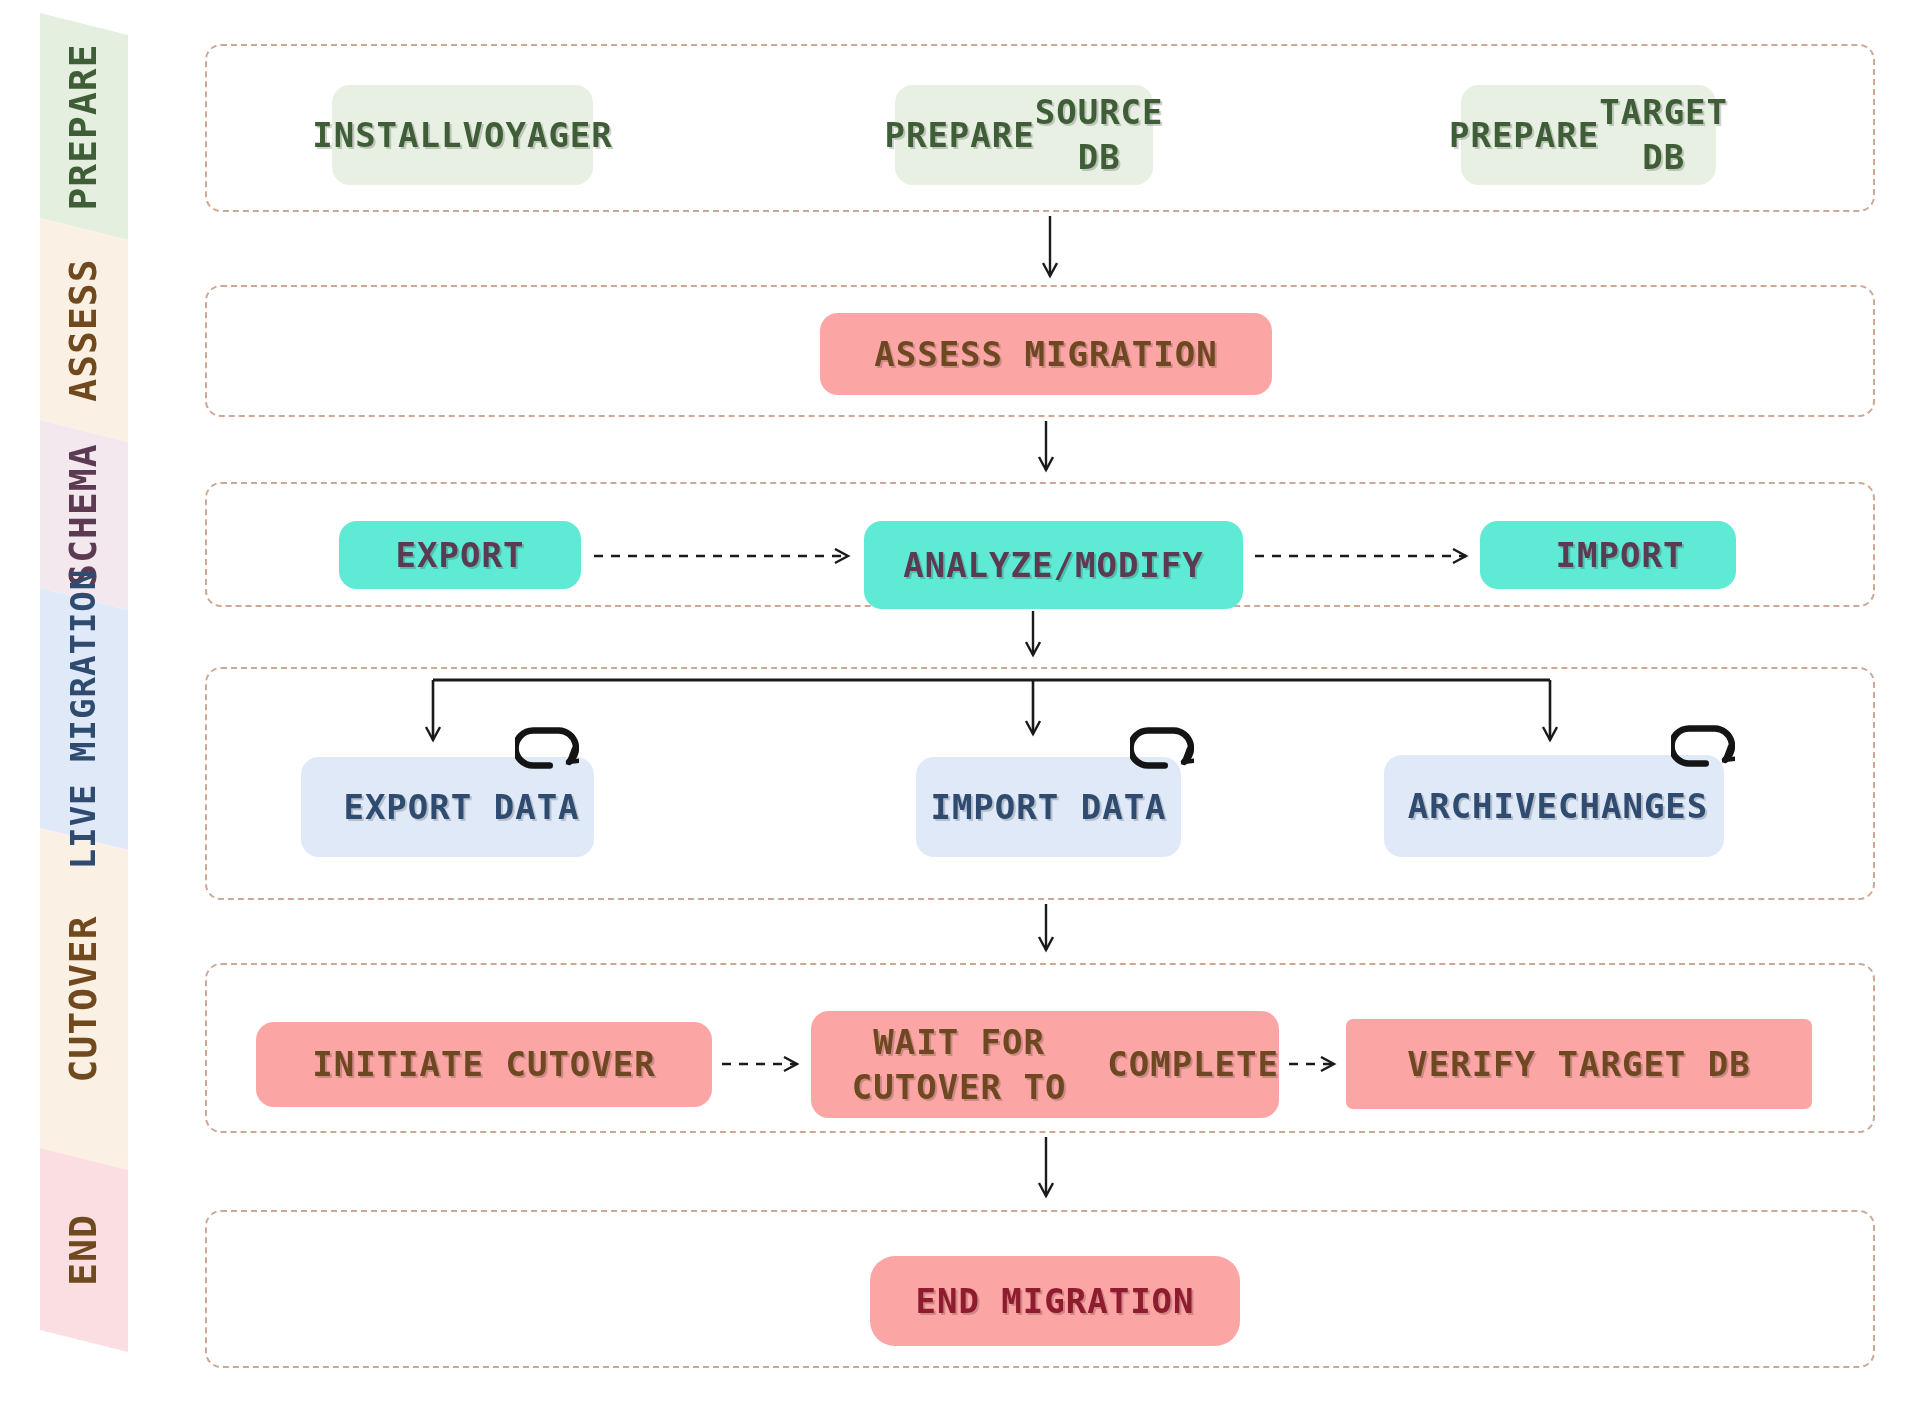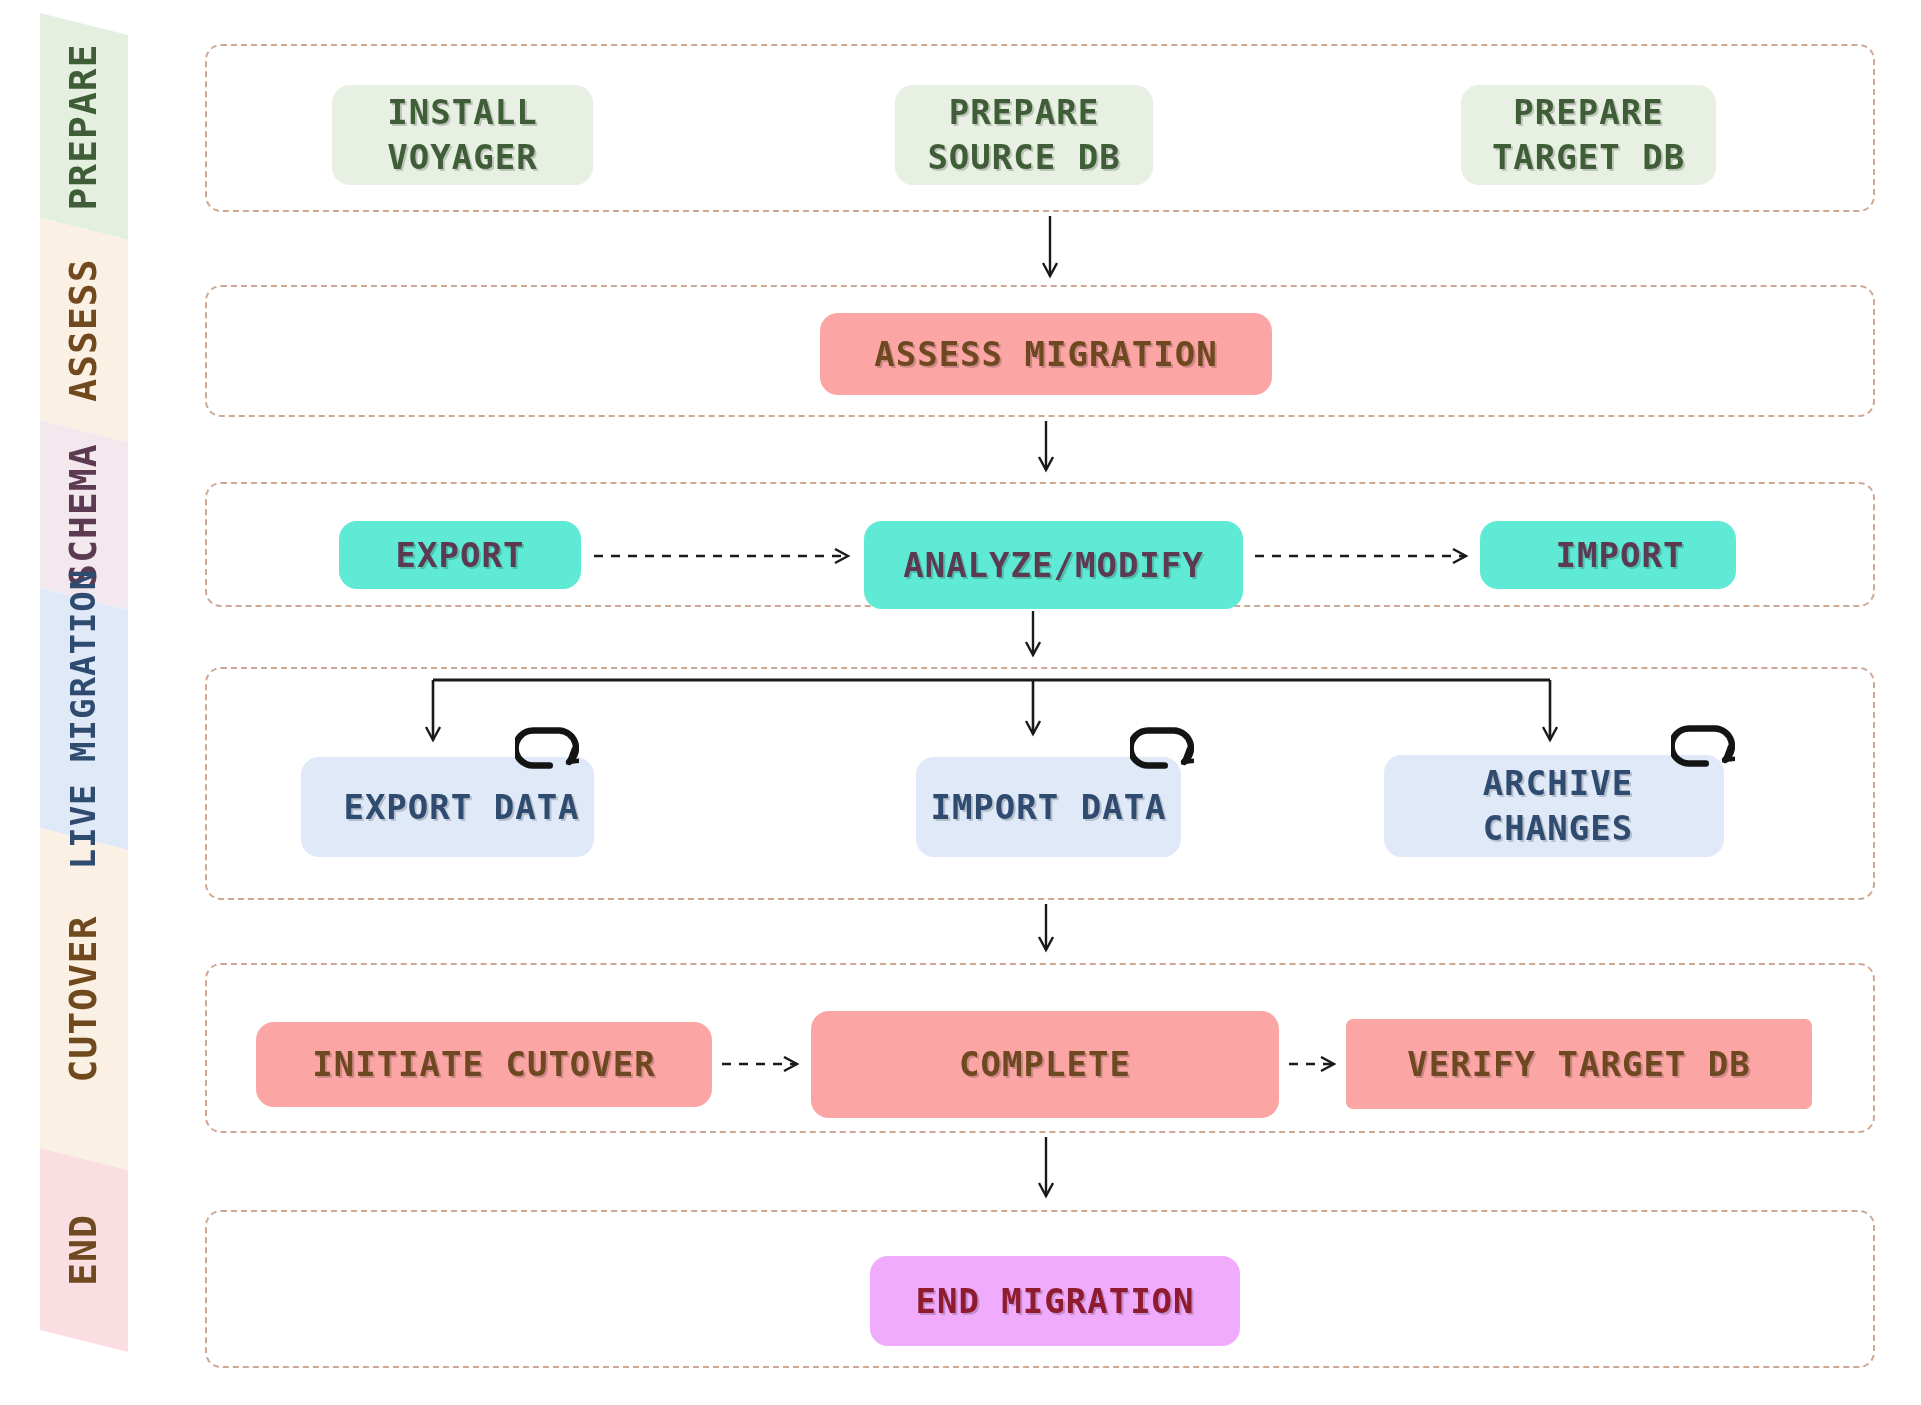--- a/index.html
+++ b/index.html
@@ -31,30 +31,30 @@
   .row{position:absolute;left:205px;width:1670px;border:2px dashed #cfa893;
        border-radius:16px;box-sizing:border-box;background:transparent;}
   #row-prepare {top:44px;  height:168px;}
   #row-assess  {top:285px; height:132px;}
   #row-schema  {top:482px; height:125px;}
   #row-live    {top:667px; height:233px;}
   #row-cutover {top:963px; height:170px;}
   #row-end     {top:1210px;height:158px;}
 
   
-  .node{position:absolute;border-radius:18px;display:flex;flex-direction:column;
+  .node{position:absolute;border-radius:18px;display:flex;flex-direction:row;
         align-items:center;justify-content:center;font-weight:bold;font-size:34px;
         line-height:1.32;text-align:center;letter-spacing:1px;
         text-shadow:2px 2px 0 rgba(0,0,0,0.18);}
   .node span{display:block;}
   .n-green{background:#e7f0e2;color:#3f5e37;}
   .n-cream{background:#fca5a5;color:#6e4820;}
   .n-pink {background:#5eead4;color:#5c3a51;}
   .n-blue {background:#dfe9f8;color:#2f4b70;}
-  .n-red  {background:#f0abfc;color:#8e1c2e;}
+  .n-red  {background:#fca5a5;color:#8e1c2e;border-radius:25px;}
 
   
   #arrows{position:absolute;left:0;top:0;width:1921px;height:1405px;pointer-events:none;}
 
   
   .loop-icon{position:absolute;width:64px;height:48px;}
 </style>
 </head>
 <body>
 
@@ -134,20 +134,21 @@
   <path d="M36 45 H18 A19 19 0 0 1 18 7 H46 A19 19 0 0 1 57 41" fill="none" stroke="#141414" stroke-width="7" stroke-linecap="round" marker-end="url(#loophead1)"></path>
 </svg>
 <svg class="loop-icon" style="left:1671px;top:722px;" viewBox="0 0 66 52">
   <path d="M36 45 H18 A19 19 0 0 1 18 7 H46 A19 19 0 0 1 57 41" fill="none" stroke="#141414" stroke-width="7" stroke-linecap="round" marker-end="url(#loophead1)"></path>
 </svg>
 
 <div class="node n-cream" style="left:256px;top:1022px;width:456px;height:85px;">
   <span>INITIATE CUTOVER</span>
 </div>
 <div class="node n-cream" style="left:811px;top:1011px;width:468px;height:107px;">
+  <span>WAIT FOR CUTOVER TO</span>
   <span>COMPLETE</span>
 </div>
 <div class="node n-cream" style="left:1346px;top:1019px;width:466px;height:90px;border-radius:7px;">
   <span>VERIFY TARGET DB</span>
 </div>
 
 <div class="node n-red" style="left:870px;top:1256px;width:370px;height:90px;">
   <span>END MIGRATION</span>
 </div>
 

